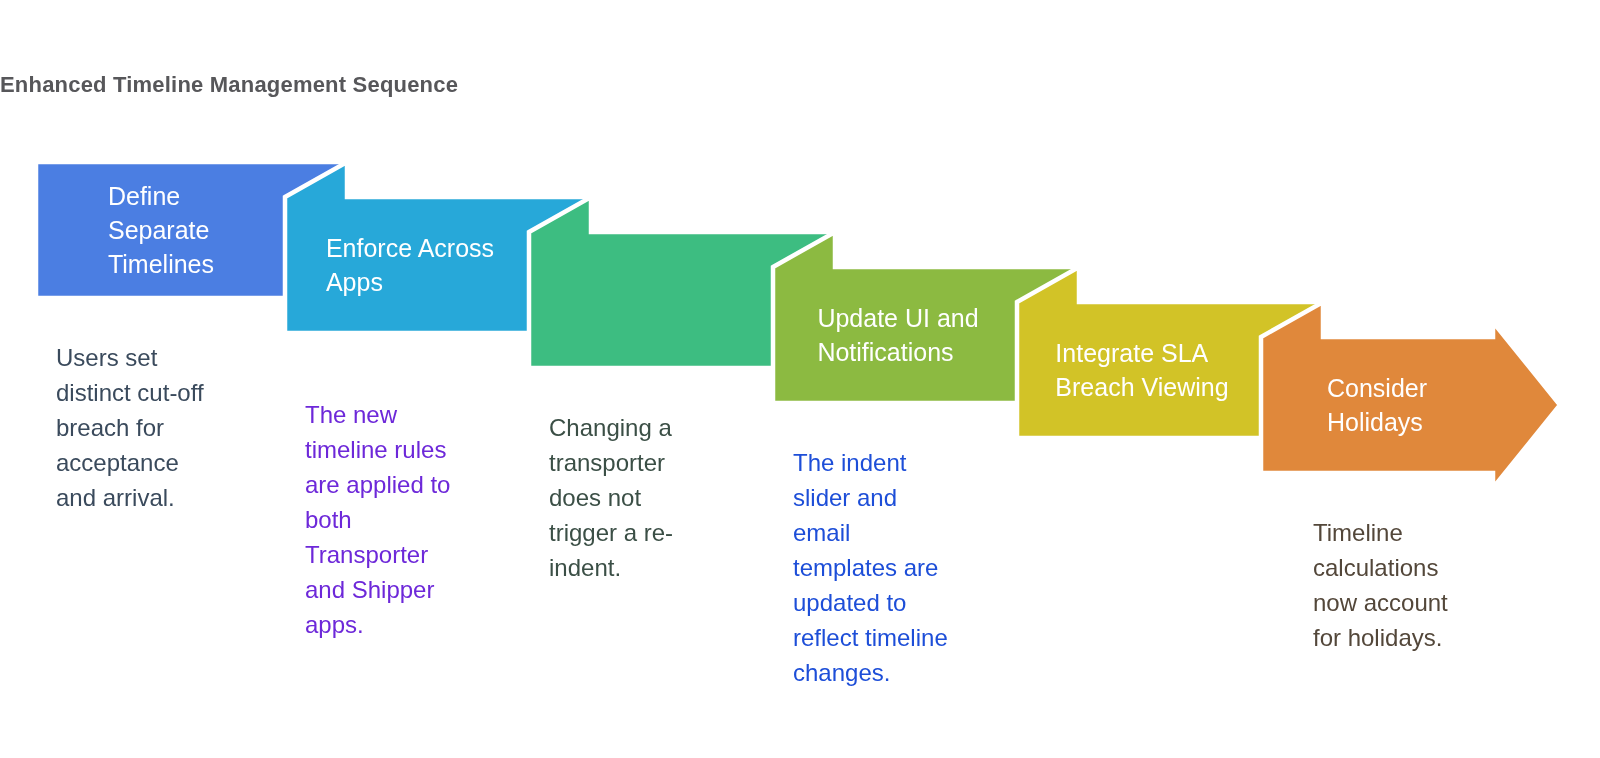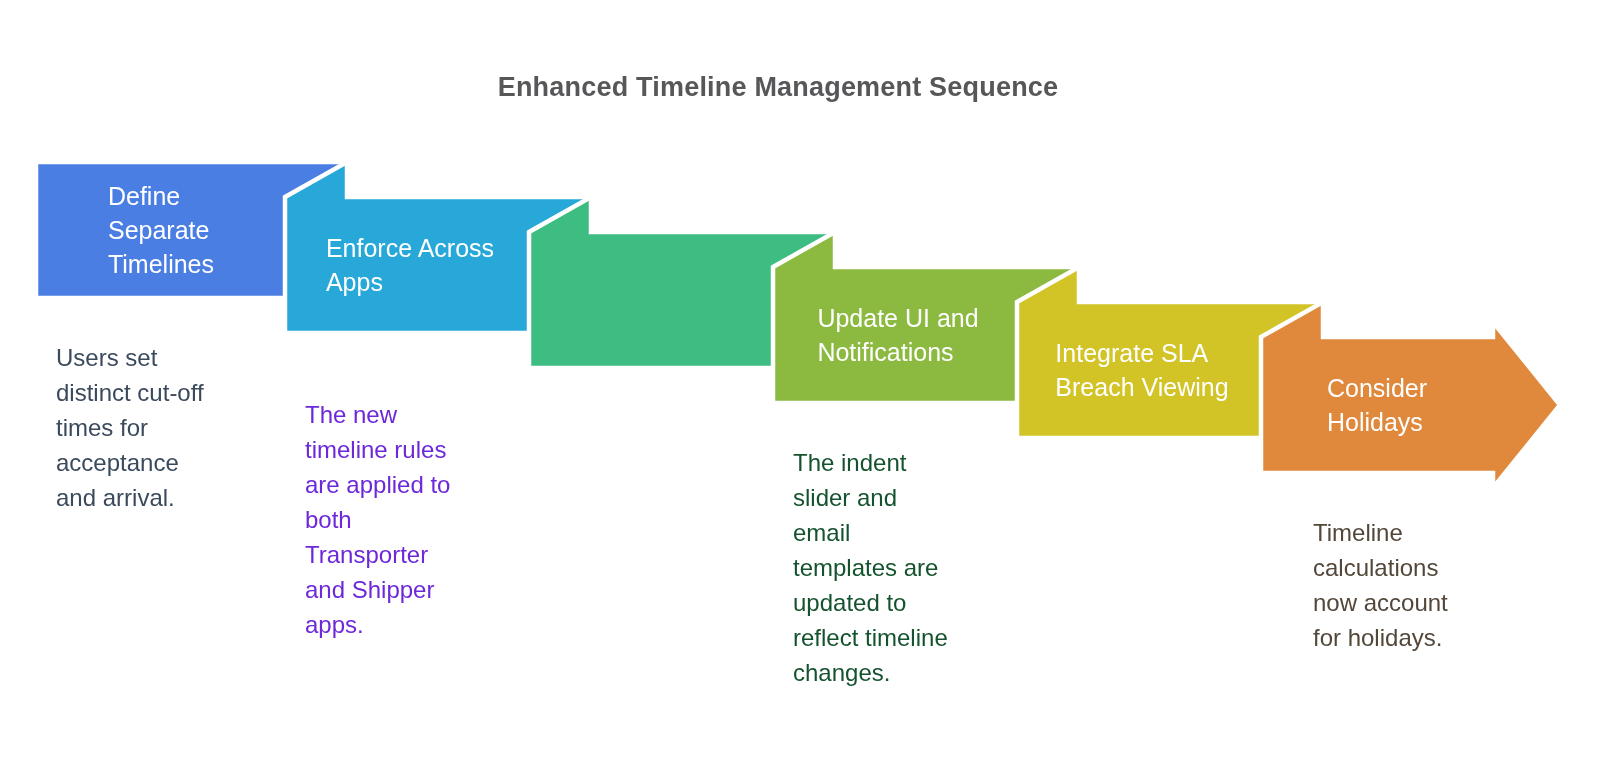--- a/index.html
+++ b/index.html
@@ -6,25 +6,25 @@
   .canvas {
     position: relative;
     width: 1600px;
     height: 758px;
     background: #ffffff;
     overflow: hidden;
     font-family: "Liberation Sans", sans-serif;
   }
   .title {
     position: absolute;
-    left: 8px;
+    left: 0;
     top: 72px;
     width: 1540px;
-    text-align: center;
-    font-size: 27px;
+    text-align: left;
+    font-size: 22px;
     font-weight: 700;
     letter-spacing: 0.2px;
   }
   .diagram-svg {
     position: absolute;
     left: 0;
     top: 0;
   }
   .diagram-svg polygon {
     stroke: #ffffff;
@@ -72,31 +72,36 @@
 Apps</div>
   <div class="step-label" style="left:773px; top:267px; width:250px; height:136px;">Update UI and
 Notifications</div>
   <div class="step-label" style="left:1017px; top:302px; width:250px; height:136px;">Integrate SLA
 Breach Viewing</div>
   <div class="step-label" style="left:1261px; top:337px; width:232px; height:136px;">Consider
 Holidays</div>
 
   <div class="step-desc" style="left: 56px; top: 340px; width: 220px; color: rgb(58, 74, 92);">Users set
 distinct cut-off
-times for
+breach for
 acceptance
 and arrival.</div>
   <div class="step-desc" style="left: 305px; top: 397px; width: 220px; color: #6d28d9;">The new
 timeline rules
 are applied to
 both
 Transporter
 and Shipper
 apps.</div>
-  <div class="step-desc" style="left: 793px; top: 445px; width: 220px; color: #14532d;">The indent
+  <div class="step-desc" style="left: 549px; top: 410px; width: 220px; color: rgb(59, 79, 70);">Changing a
+transporter
+does not
+trigger a re-
+indent.</div>
+  <div class="step-desc" style="left: 793px; top: 445px; width: 220px; color: #1d4ed8;">The indent
 slider and
 email
 templates are
 updated to
 reflect timeline
 changes.</div>
   <div class="step-desc" style="left: 1281px; top: 515px; width: 230px; color: rgb(83, 71, 58); margin-left: 32px;">Timeline
 calculations
 now account
 for holidays.</div>

